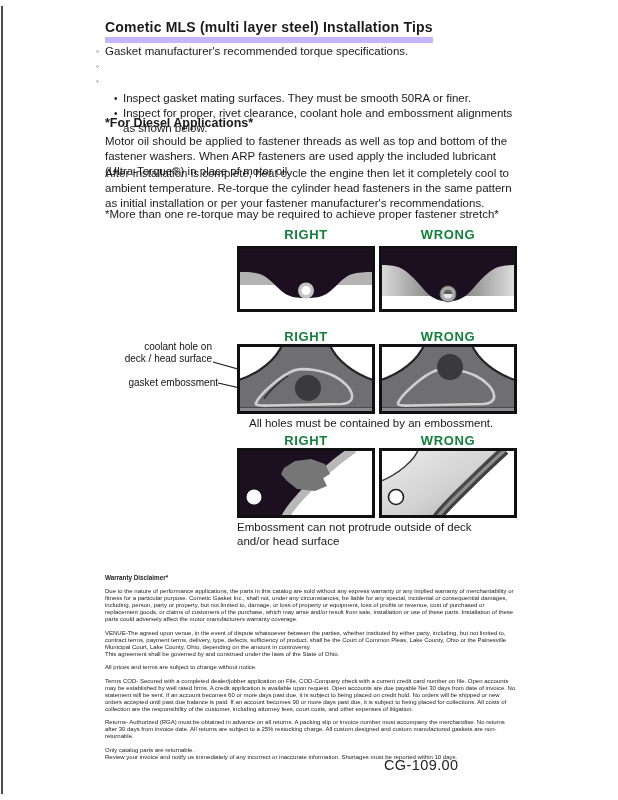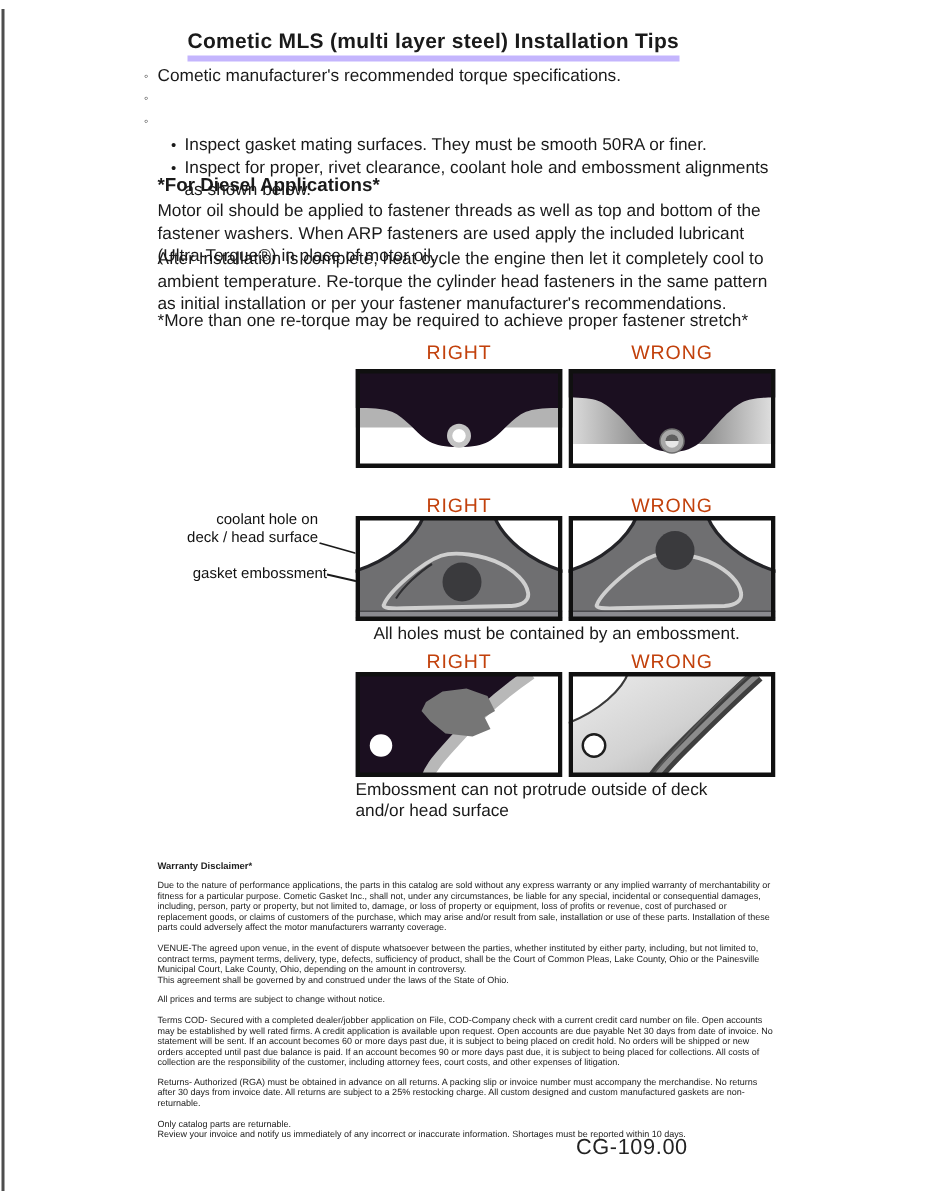--- a/index.html
+++ b/index.html
@@ -16,35 +16,35 @@
     font-family:"Liberation Sans","DejaVu Sans",sans-serif;
     color:var(--text-ink);
   }
   .page{position:absolute;inset:0;background:#fff;}
   .scan-edge{position:absolute;left:1px;top:6px;width:2px;height:788px;background:#2e2e2e;opacity:.85;}
 
   
   .title{
     position:absolute;left:105px;top:19px;
     font-size:14px;font-weight:bold;letter-spacing:.2px;
-    border-bottom:4px solid #c4b5fd;padding-bottom:2px;display:inline-block;margin-left:20px;
+    border-bottom:6px solid #c4b5fd;padding-bottom:2px;display:inline-block;
   }
   .tips{position:absolute;left:96px;top:44px;width:430px;font-size:11.5px;line-height:15.2px;}
   .tip-line{display:flex;align-items:baseline;}
   .tip-line .glyph{width:9px;font-size:8px;flex:0 0 auto;position:relative;top:-1px;}
   .tip-sub{padding-left:18px;}
   .tip-sub .glyph{font-size:10px;top:0;}
 
   .diesel-heading{position:absolute;left:105px;top:116px;font-size:12.5px;font-weight:bold;}
   .diesel-p1{position:absolute;left:105px;top:134px;width:418px;font-size:11.5px;line-height:15px;}
   .diesel-p2{position:absolute;left:105px;top:166px;width:412px;font-size:11.5px;line-height:15px;}
   .diesel-note{position:absolute;left:105px;top:208px;width:418px;font-size:11.5px;}
 
   
-  .dg-label{position:absolute;width:138px;text-align:center;font-size:13px;font-weight:normal;letter-spacing:.6px;color:#c2410c;}
+  .dg-label{position:absolute;width:138px;text-align:center;font-size:13px;font-weight:bold;letter-spacing:.6px;color:#15803d;}
   .dg-box{position:absolute;width:138px;display:block;}
   .dg-caption{position:absolute;font-size:11.5px;line-height:13.5px;color:#1a1a1a;}
 
   .callout{position:absolute;font-size:10px;line-height:11.5px;color:#111;}
   .callout.r{text-align:right;}
 
   
   .legal{position:absolute;left:105px;top:574px;width:412px;font-size:6px;line-height:7px;color:#222;}
   .legal h4{font-size:6.3px;margin:0 0 7px 0;}
   .legal p{margin:0 0 6.5px 0;}
@@ -61,21 +61,21 @@
 <body>
 
 <div class="page">
   <div class="scan-edge"></div>
 
   <div class="title">Cometic MLS (multi layer steel) Installation Tips</div>
 
   <div class="tips">
     <div class="tip-line">
       <span class="glyph">◦</span>
-      <span>Cometic manufacturer's recommended torque specifications.</span>
+      <span>Gasket manufacturer's recommended torque specifications.</span>
     </div>
     <div class="tip-line">
       <span class="glyph">◦</span>
     </div>
     <div class="tip-line">
       <span class="glyph">◦</span>
     </div>
     <div class="tip-line tip-sub">
       <span class="glyph">•</span>
       <span>Inspect gasket mating surfaces.  They must be smooth 50RA or finer.</span>

